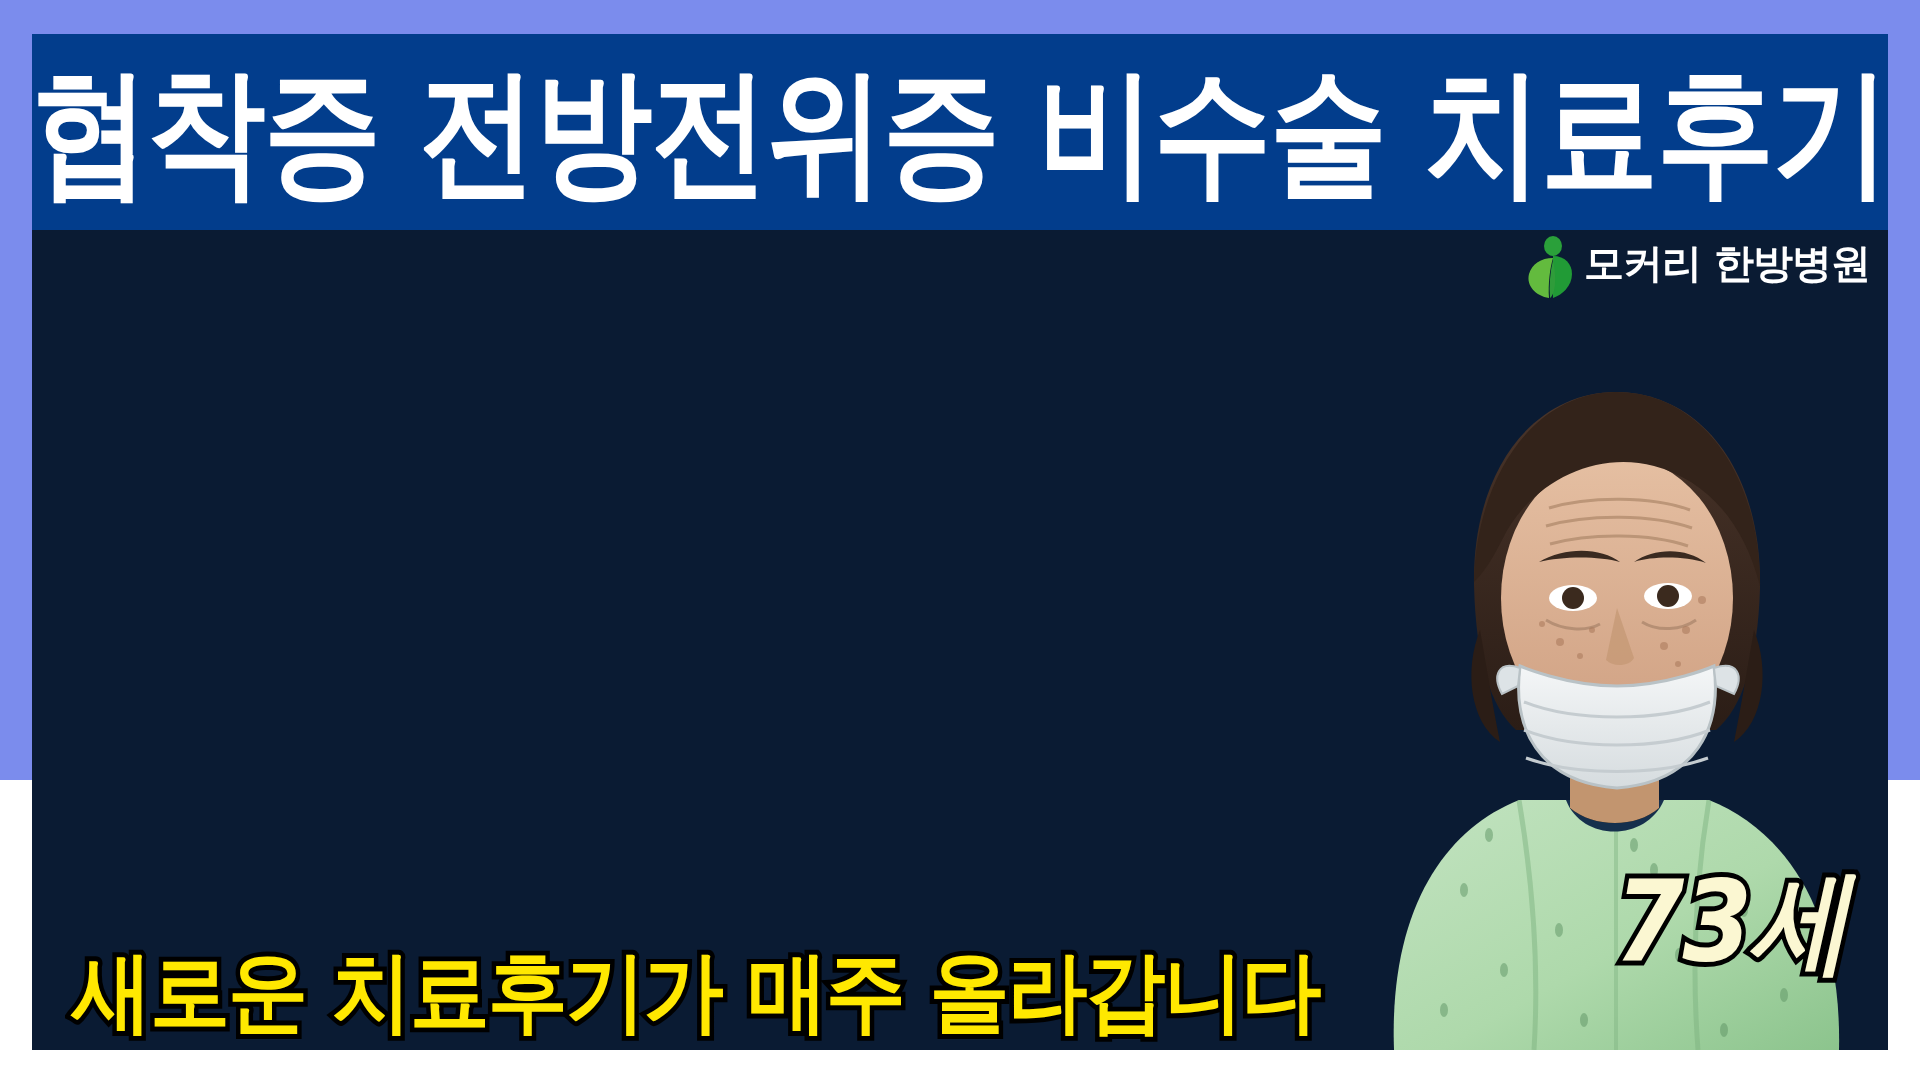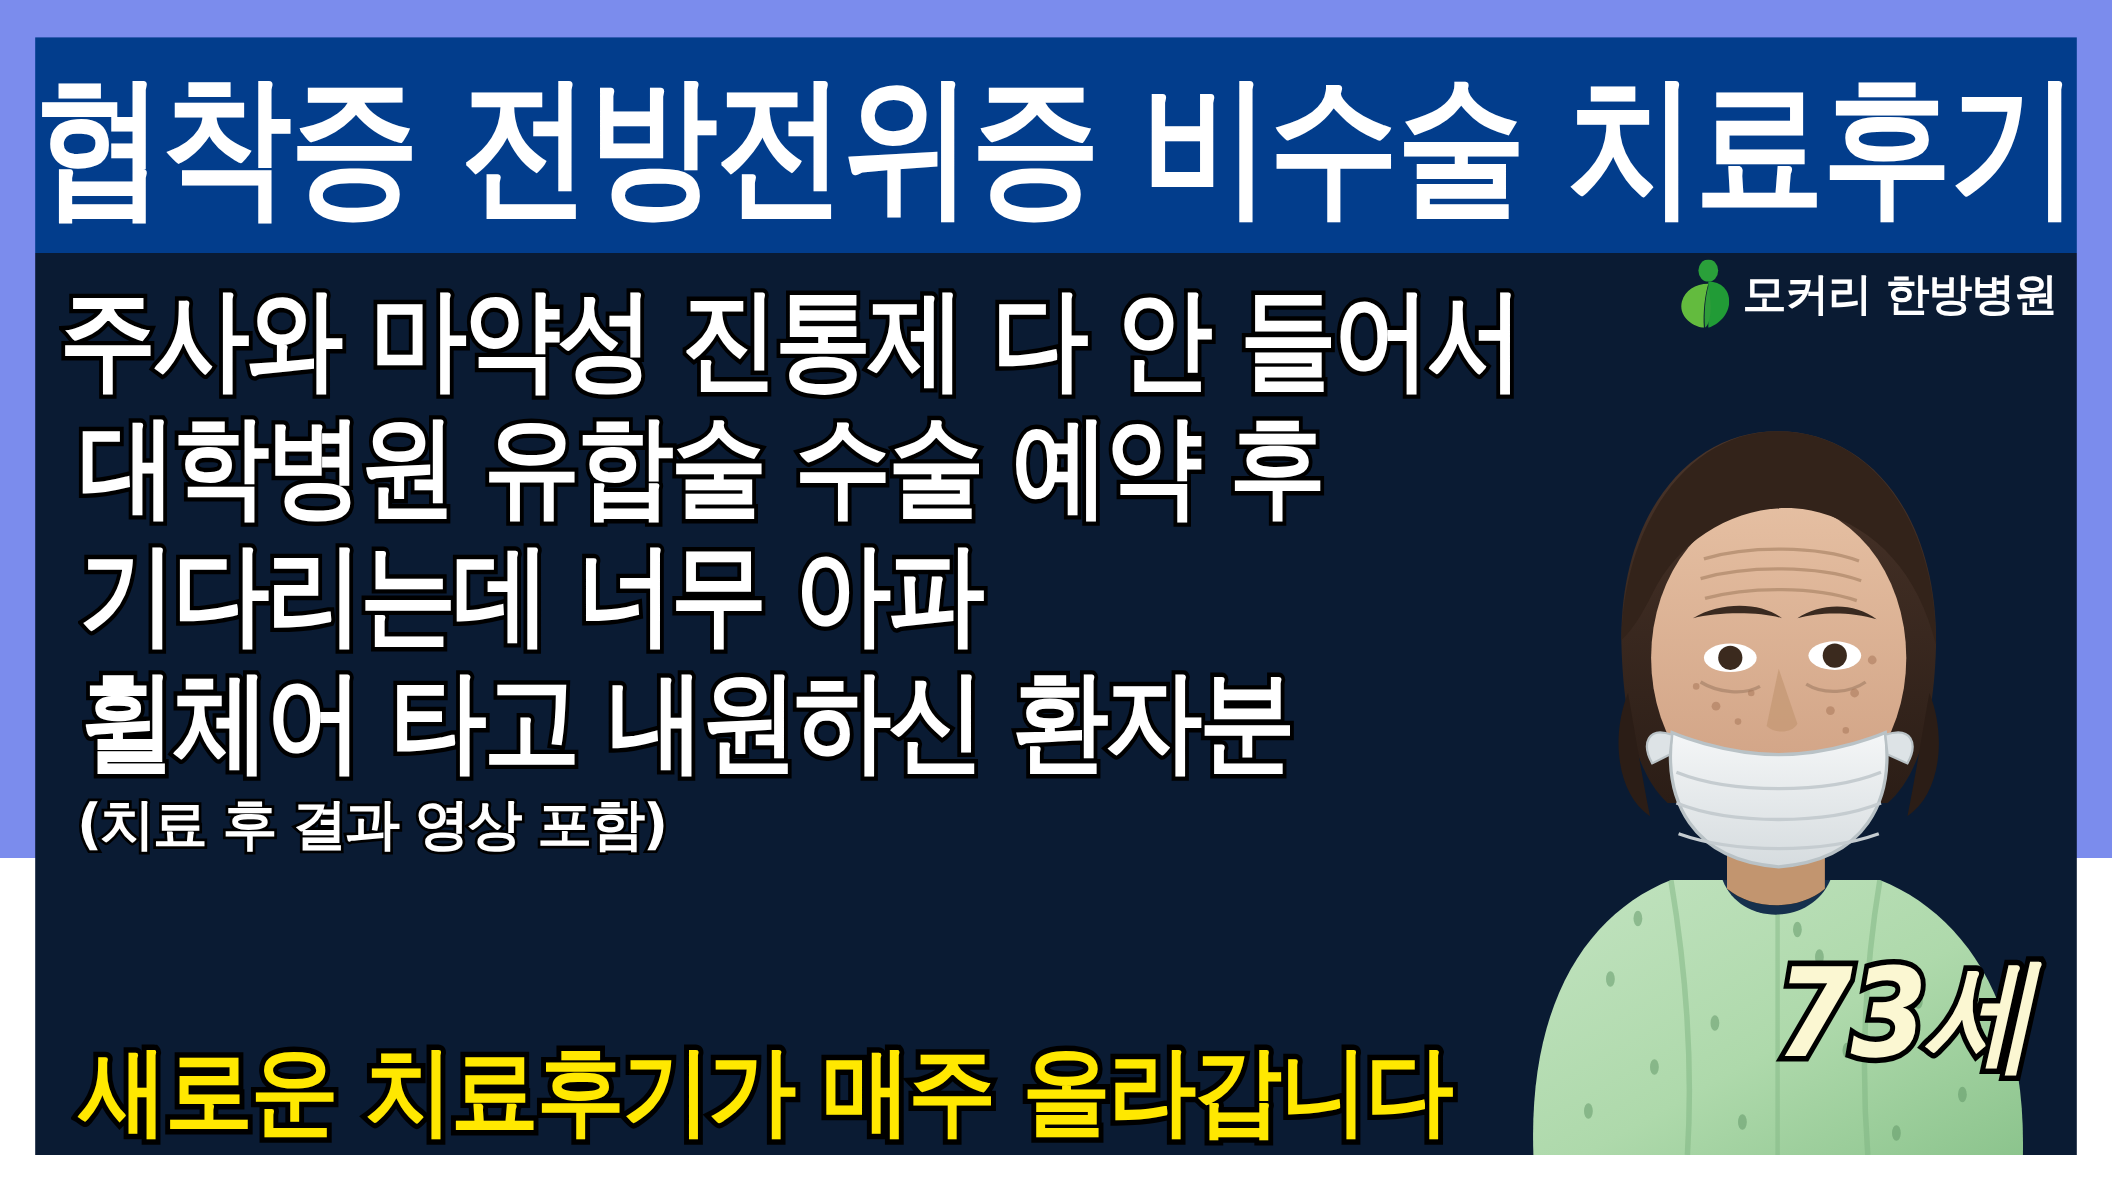--- a/index.html
+++ b/index.html
@@ -54,21 +54,20 @@
     background: #0a1b33;
     overflow: hidden;
   }
 
   
   #hospital-logo {
     position: absolute;
     right: 18px;
     top: 6px;
     display: flex;
-    align-items: center;
     gap: 12px;
     z-index: 6;
   }
   #logo-leaf-icon { width: 46px; height: 62px; display: block; }
   #logo-name {
     color: #ffffff;
     font-size: 40px;
     font-weight: 700;
     letter-spacing: -1px;
     white-space: nowrap;
@@ -279,26 +278,19 @@
       <path d="M380 338 C404 330 410 346 400 364 L382 356 Z" fill="#dde3e6" stroke="#b9c2c6" stroke-width="2"></path>
       <path d="M186 338 C164 330 158 346 168 364 L184 356 Z" fill="#dde3e6" stroke="#b9c2c6" stroke-width="2"></path>
 
       <path d="M140 252 C142 150 198 62 282 62 C366 62 426 142 426 256 C410 192 372 150 320 136 C262 120 196 152 168 210 C156 234 148 244 140 252 Z" fill="#33231a"></path>
       <path d="M146 300 C130 340 136 392 166 412 C158 372 152 334 146 300 Z" fill="#2b1d16"></path>
       <path d="M420 300 C436 340 430 392 400 412 C408 372 414 334 420 300 Z" fill="#2b1d16"></path>
     </svg>
 
     <div id="age-badge">73세</div>
 
-    <div id="headline-block">
-      <div class="headline-line">주사와 마약성 진통제 다 안 들어서</div>
-      <div class="headline-line indented">대학병원 유합술 수술 예약 후</div>
-      <div class="headline-line indented">기다리는데 너무 아파</div>
-      <div class="headline-line indented">휠체어 타고 내원하신 환자분</div>
-      <div id="headline-note">(치료 후 결과 영상 포함)</div>
-    </div>
 
     <div id="footer-banner">
       <div id="footer-text">새로운 치료후기가 매주 올라갑니다</div>
     </div>
 
   </div>
 </div>
 
 </body></html>

